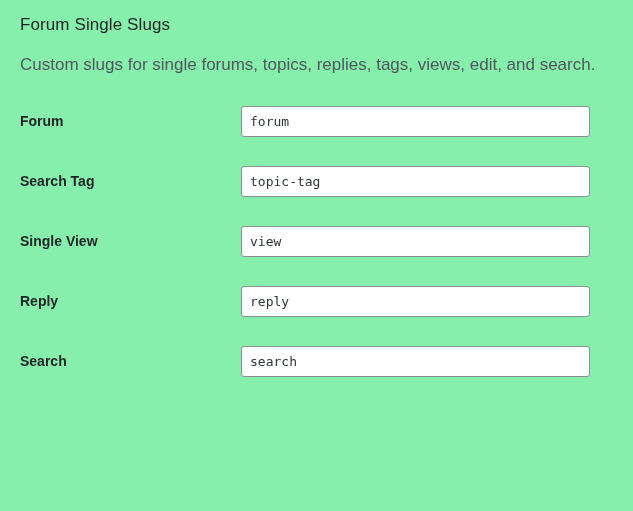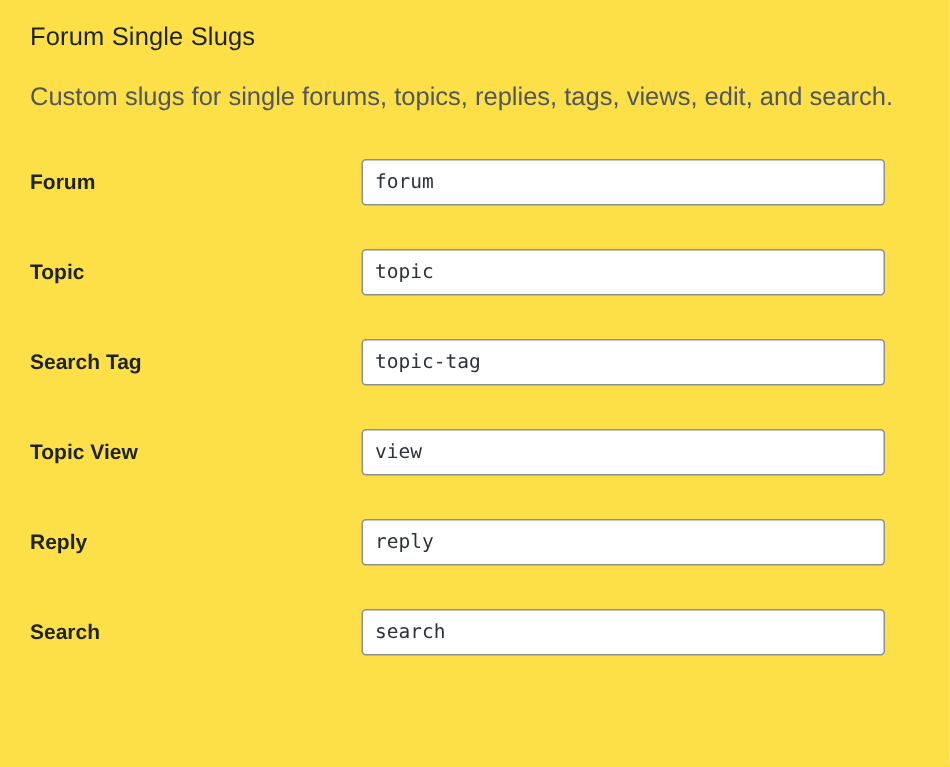--- a/index.html
+++ b/index.html
@@ -11,21 +11,21 @@
     height: 511px;
     background: #f0f0f1;
     font-family: "Liberation Sans", sans-serif;
     overflow: hidden;
   }
   .settings-panel {
     width: 633px;
     height: 511px;
     box-sizing: border-box;
     padding: 0;
-    background: #fde047;
+    background: #86efac;
   }
   .panel-title {
     margin: 0;
     padding: 14px 0 0 20px;
     font-size: 17px;
     font-weight: 400;
     color: #1d2327;
     line-height: 22px;
     letter-spacing: 0.1px;
   }
@@ -93,41 +93,33 @@
 
       <tr class="form-row">
         <th class="row-label-cell">
           <span class="row-label">Forum</span>
         </th>
         <td class="row-field-cell">
           <input type="text" class="slug-input" value="forum" style="">
         </td>
       </tr>
 
-      <tr class="form-row">
-        <th class="row-label-cell">
-          <span class="row-label">Topic</span>
-        </th>
-        <td class="row-field-cell">
-          <input type="text" class="slug-input" value="topic" style="">
-        </td>
-      </tr>
 
       <tr class="form-row">
         <th class="row-label-cell">
           <span class="row-label">Search Tag</span>
         </th>
         <td class="row-field-cell">
           <input type="text" class="slug-input" value="topic-tag" style="">
         </td>
       </tr>
 
       <tr class="form-row">
         <th class="row-label-cell">
-          <span class="row-label">Topic View</span>
+          <span class="row-label">Single View</span>
         </th>
         <td class="row-field-cell">
           <input type="text" class="slug-input" value="view" style="">
         </td>
       </tr>
 
       <tr class="form-row">
         <th class="row-label-cell">
           <span class="row-label">Reply</span>
         </th>

